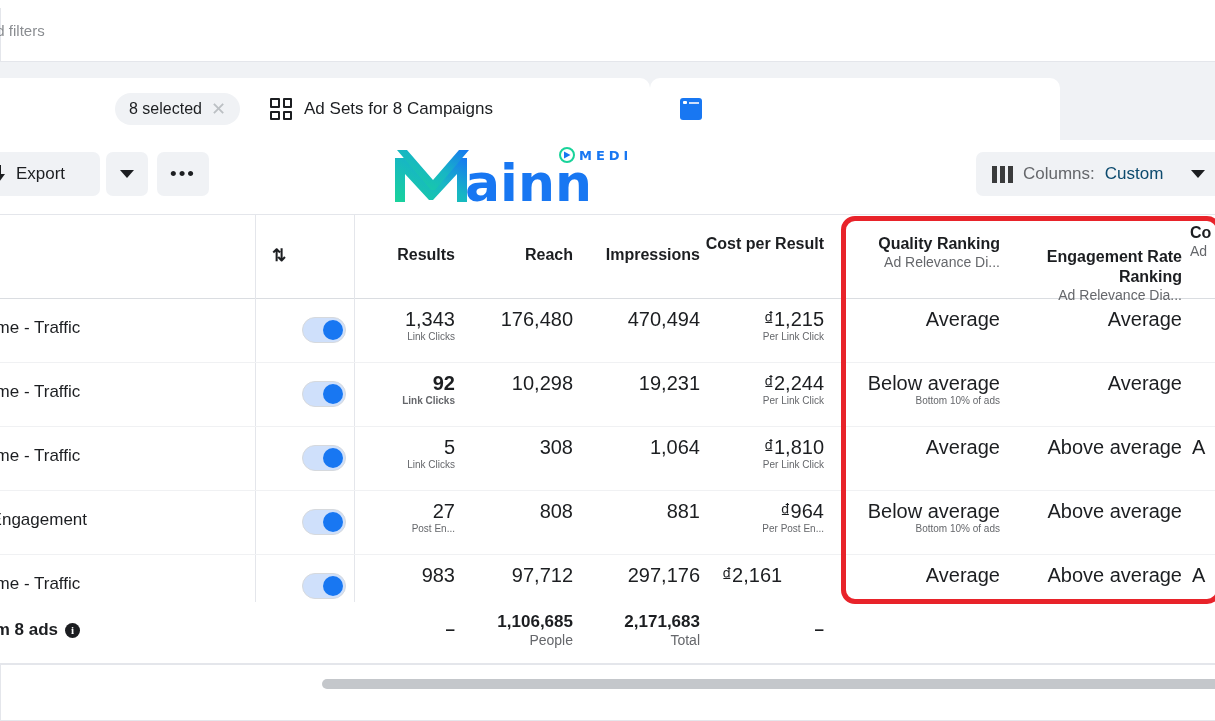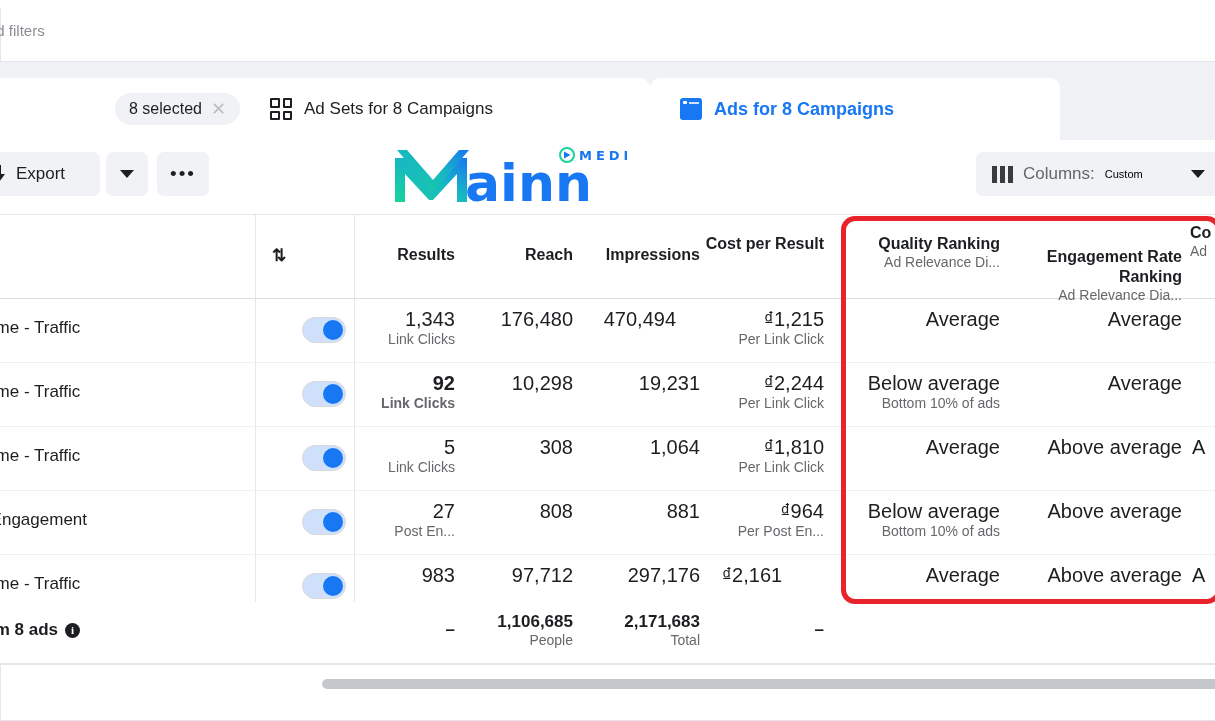--- a/index.html
+++ b/index.html
@@ -84,21 +84,21 @@
   .btn-more   { left: 157px; top: 152px; width: 52px; font-size: 19px; letter-spacing: 2px; }
   .btn-columns{ right: -6px; top: 152px; width: 245px; gap: 10px; padding: 0 16px; justify-content: flex-start;}
   .caret { width: 0; height: 0; border-left: 7px solid transparent; border-right: 7px solid transparent; border-top: 8px solid #1c1e21; }
   .icon-download { position: relative; width: 16px; height: 18px; flex: none; }
   .icon-download .stem { position: absolute; left: 6px; top: 0; width: 4px; height: 11px; background: #1c1e21; }
   .icon-download .head { position: absolute; left: 2px; top: 9px; width: 0; height: 0;
     border-left: 6px solid transparent; border-right: 6px solid transparent; border-top: 8px solid #1c1e21; }
   .icon-columns { display: flex; gap: 3px; flex: none; }
   .icon-columns i { display: block; width: 5px; height: 17px; background: #3a3b3c; }
   .col-label-dim { color: #65676b; font-size: 17px; }
-  .col-label-strong { color: #000000; font-size: 11px; }
+  .col-label-strong { color: #0c4a6e; font-size: 17px; }
   .btn-columns .caret { margin-left: auto; }
 
   
   .logo { position: absolute; left: 387px; top: 144px; width: 240px; height: 62px; }
 
   
   .table-wrap {
     position: absolute; left: 0; top: 215px; width: 1215px; height: 450px; background: #fff;
   }
   .thead {
@@ -114,21 +114,21 @@
   }
   .hcell .h1 { font-size: 16px; font-weight: bold; color: #1c1e21; }
   .hcell .h2 { font-size: 14px; color: #65676b; }
 
   .rows { position: absolute; left: 0; top: 299px; width: 1215px; }
   .row {
     position: relative; height: 64px; border-bottom: 1px solid #f0f1f3;
   }
   .cell { position: absolute; text-align: right; line-height: 1.2; }
   .cell .v1 { font-size: 20px; color: #1c1e21; }
-  .cell .v2 { font-size: 14px; color: #65676b; }
+  .cell .v2 { font-size: 10px; color: #65676b; }
   .name-cell {
     position: absolute; left: -46px; top: 19px; font-size: 17px; color: #1c1e21; white-space: nowrap;
   }
   .toggle {
     position: absolute; left: 302px; top: 18px;
     width: 44px; height: 26px; border-radius: 13px;
     background: #cfe0fb; border: 1px solid #d6d9dd;
   }
   .toggle::after {
     content: ""; position: absolute; right: 2px; top: 2px;
@@ -190,21 +190,20 @@
       <span class="tab-icon-grid">
           <i></i>
           <i></i>
           <i></i>
           <i></i>
         </span>
       <span class="tab-label">Ad Sets for 8 Campaigns</span>
     </div>
     <div class="tab active">
       <span class="tab-icon-doc"></span>
-      <span class="tab-label">Ads for 8 Campaigns</span>
     </div>
   </div>
 
   <div class="toolbar"></div>
 
   <div class="btn btn-export">
     <span class="icon-download">
       <span class="stem"></span>
         <span class="head"></span>
     </span>
@@ -284,21 +283,21 @@
     <div class="row">
       <div class="name-cell">ult name - Traffic</div>
       <div class="toggle"></div>
       <div class="cell" style="left:300px; top:8px; width:155px;">
         <div class="v1">1,343</div>
         <div class="v2">Link Clicks</div>
       </div>
       <div class="cell" style="left:440px; top:8px; width:133px;">
         <div class="v1">176,480</div>
       </div>
-      <div class="cell" style="left:536px; top:8px; width:140px;padding-left:48px;">
+      <div class="cell" style="left:560px; top:8px; width:140px;padding-left:48px;">
         <div class="v1">470,494</div>
       </div>
       <div class="cell" style="left:680px; top:8px; width:144px;">
         <div class="v1">₫1,215</div>
         <div class="v2">Per Link Click</div>
       </div>
       <div class="cell" style="left:855px; top:8px; width:145px;">
         <div class="v1">Average</div>
         <div class="v2"></div>
       </div>

